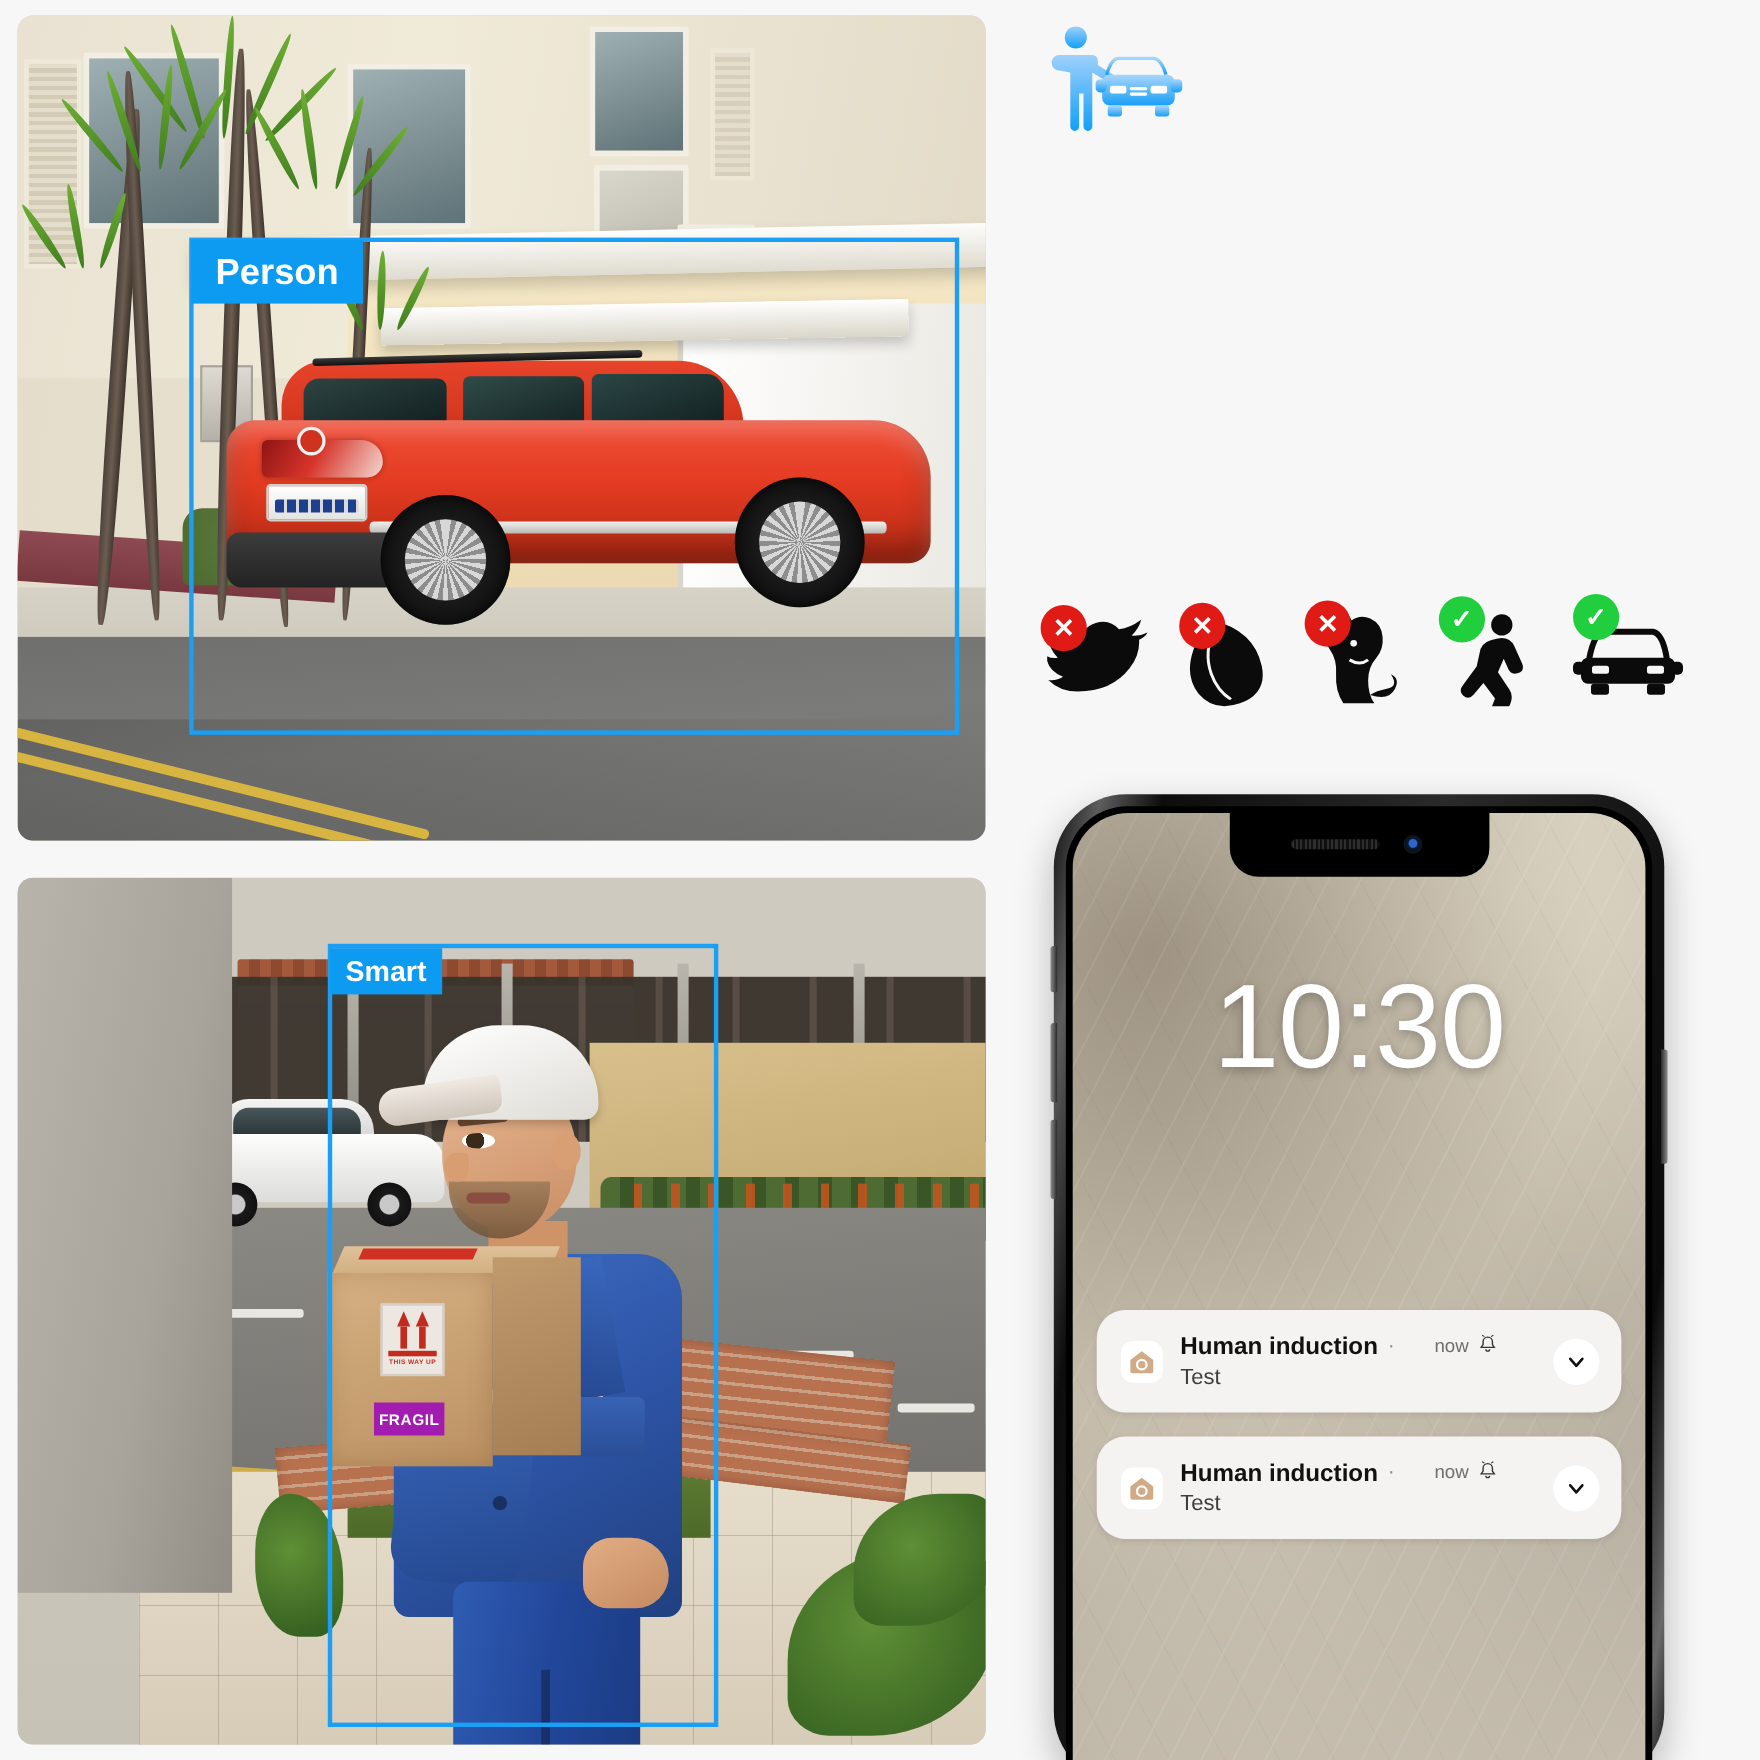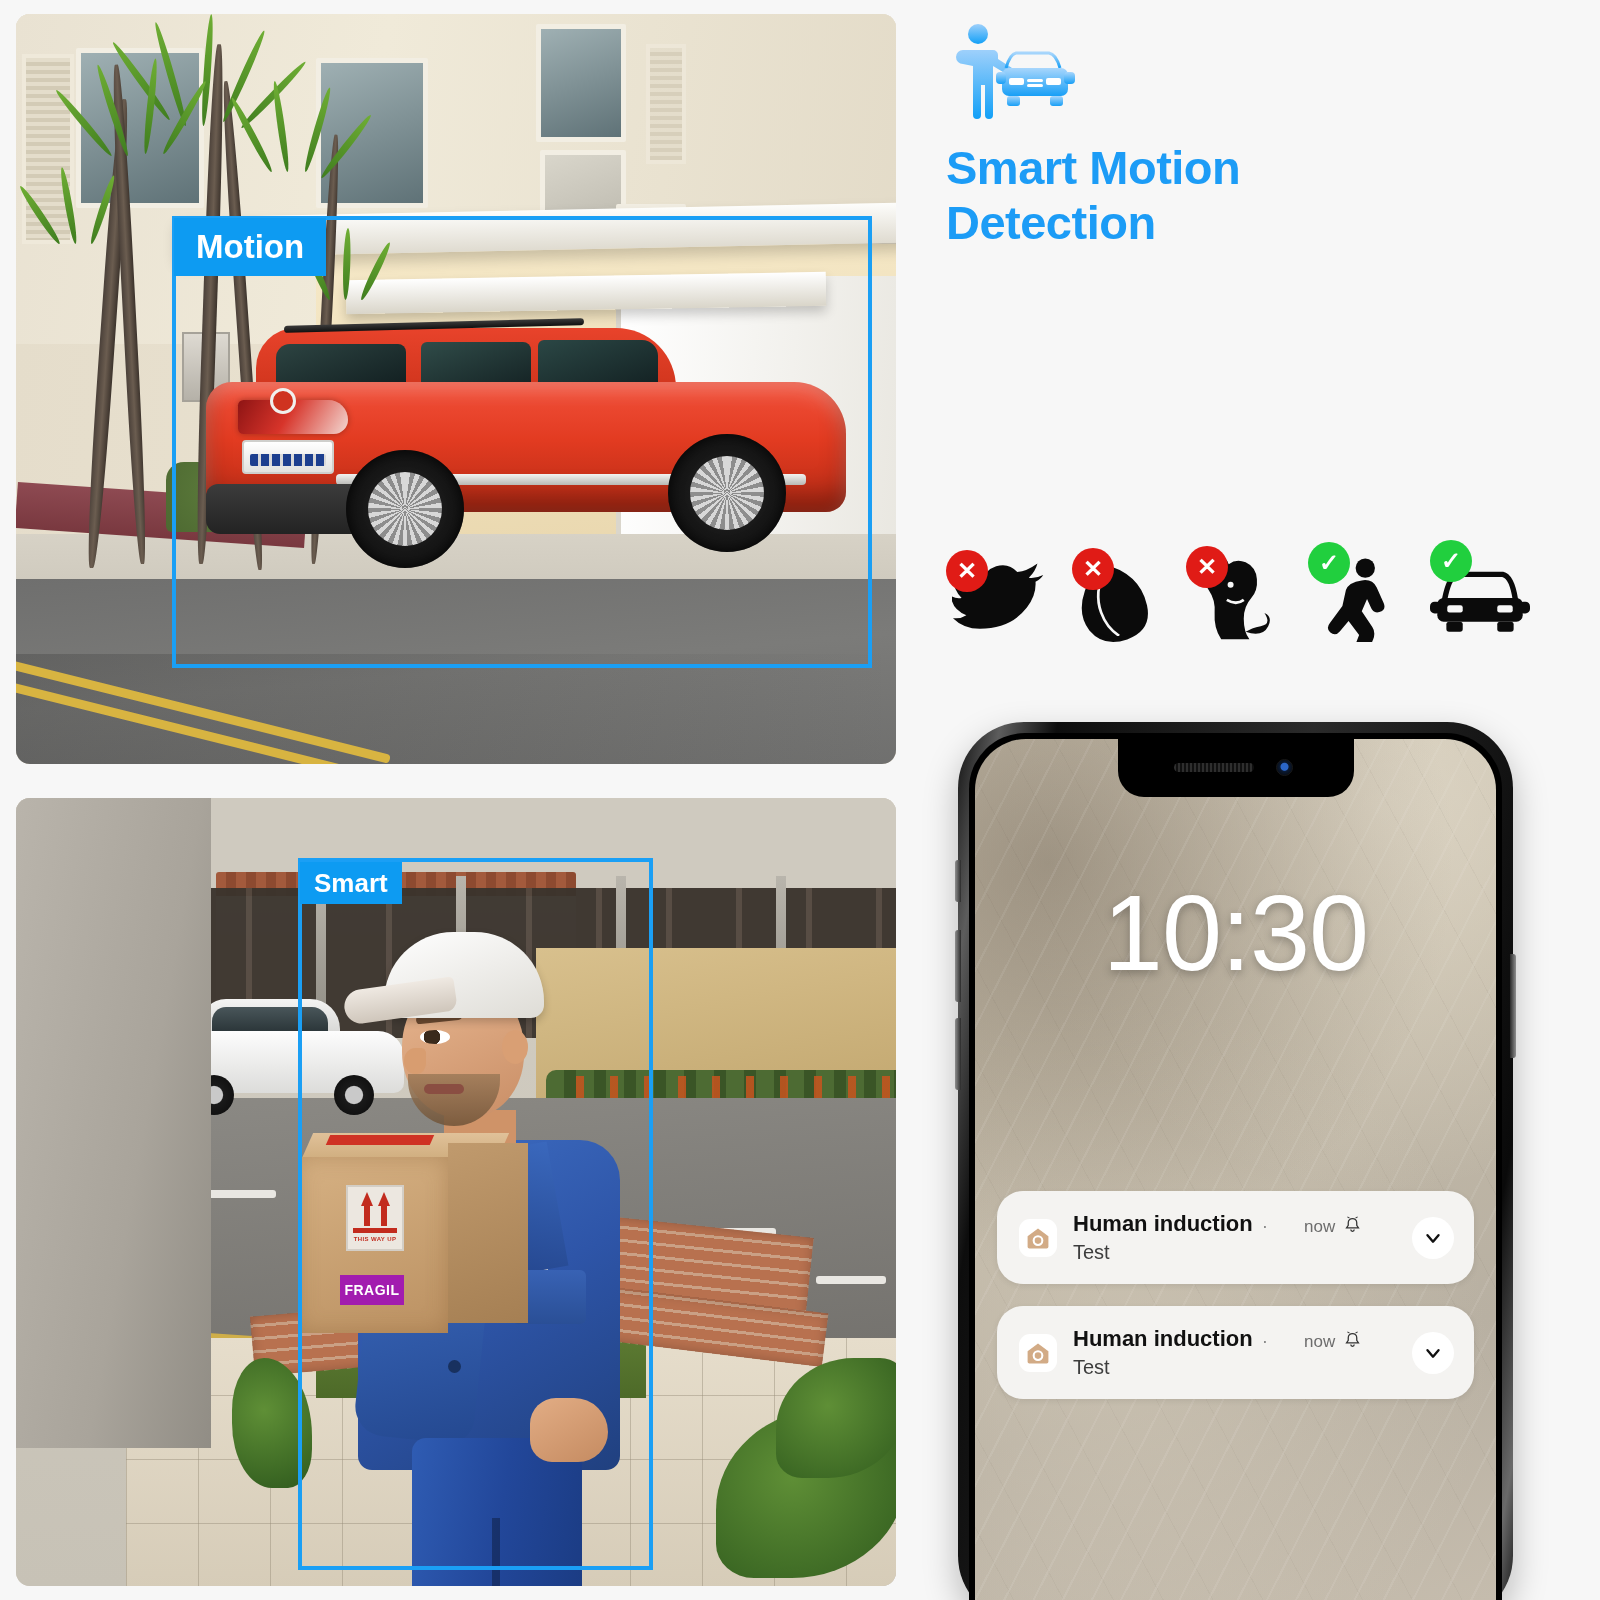--- a/index.html
+++ b/index.html
@@ -291,21 +291,21 @@
   .clock-date { font-size:31px; margin-top:22px; letter-spacing:.5px;
                 text-shadow:0 2px 8px rgba(0,0,0,.28); }
 
   .notifs { position:absolute; left:22px; right:22px; top:452px; display:flex;
             flex-direction:column; gap:22px; }
   .notif { display:flex; align-items:center; gap:16px; background:#f4f3f1;
            border-radius:26px; padding:20px 20px 20px 22px; box-shadow:0 2px 6px rgba(0,0,0,.08); }
   .notif-app { width:38px; height:38px; border-radius:11px; background:#fff;
                display:flex; align-items:center; justify-content:center; flex:0 0 auto; }
   .notif-body { flex:1 1 auto; min-width:0; }
-  .notif-line1 { display:flex; align-items:flex-end; gap:9px; }
+  .notif-line1 { display:flex; align-items:center; gap:9px; }
   .notif-title { font-size:22px; font-weight:bold; color:#111; }
   .notif-dot { color:#8a8a8a; font-size:19px; }
   .notif-time { font-size:17px; color:#6d6d6d;margin-left:27px; }
   .notif-sub { font-size:20px; color:#3d3d3d; margin-top:4px; }
   .notif-chev { width:42px; height:42px; border-radius:50%; background:#fff;
                 display:flex; align-items:center; justify-content:center; flex:0 0 auto; }
 </style>
 </head>
 <body>
 
@@ -376,21 +376,21 @@
         <div class="suv-vw"></div>
         <div class="suv-plate"></div>
         <div class="suv-bumper"></div>
         <div class="wheel" style="left:140px; top:136px;"></div>
         <div class="wheel" style="left:462px; top:120px;"></div>
       </div>
     </div>
 
     <div class="det-box" id="box-vehicle"></div>
     <div class="det-tag" id="tag-vehicle">
-      <span>Motion</span>
+      <span>Person</span>
     </div>
   </div>
 
   <div class="photo" id="photo-person">
     <div class="scene">
       <div class="s2-bg"></div>
       <div class="s2-sky"></div>
       <div class="s2-roofrow"></div>
       <div class="s2-bldg"></div>
       <div class="s2-fence"></div>
@@ -498,24 +498,20 @@
         <rect x="114" y="50" width="11" height="12" rx="4" fill="url(#gc)"></rect>
         <rect x="57" y="74" width="13" height="10" rx="3" fill="url(#gc)"></rect>
         <rect x="100" y="74" width="13" height="10" rx="3" fill="url(#gc)"></rect>
         <rect x="59" y="56" width="15" height="7" rx="2" fill="#fff"></rect>
         <rect x="96" y="56" width="15" height="7" rx="2" fill="#fff"></rect>
         <rect x="77" y="57" width="16" height="3" rx="1.5" fill="#fff"></rect>
         <rect x="77" y="62" width="16" height="3" rx="1.5" fill="#fff"></rect>
       </svg>
     </div>
 
-    <div class="title">
-      <div>Smart Motion</div>
-      <div>Detection</div>
-    </div>
 
 
     <div class="pills">
     </div>
 
     <div class="icon-row">
 
       <div class="icon-cell">
         <div class="badge no" style="left:6px; top:12px;">✕</div>
         <svg viewBox="0 0 100 100" width="96" height="96">

